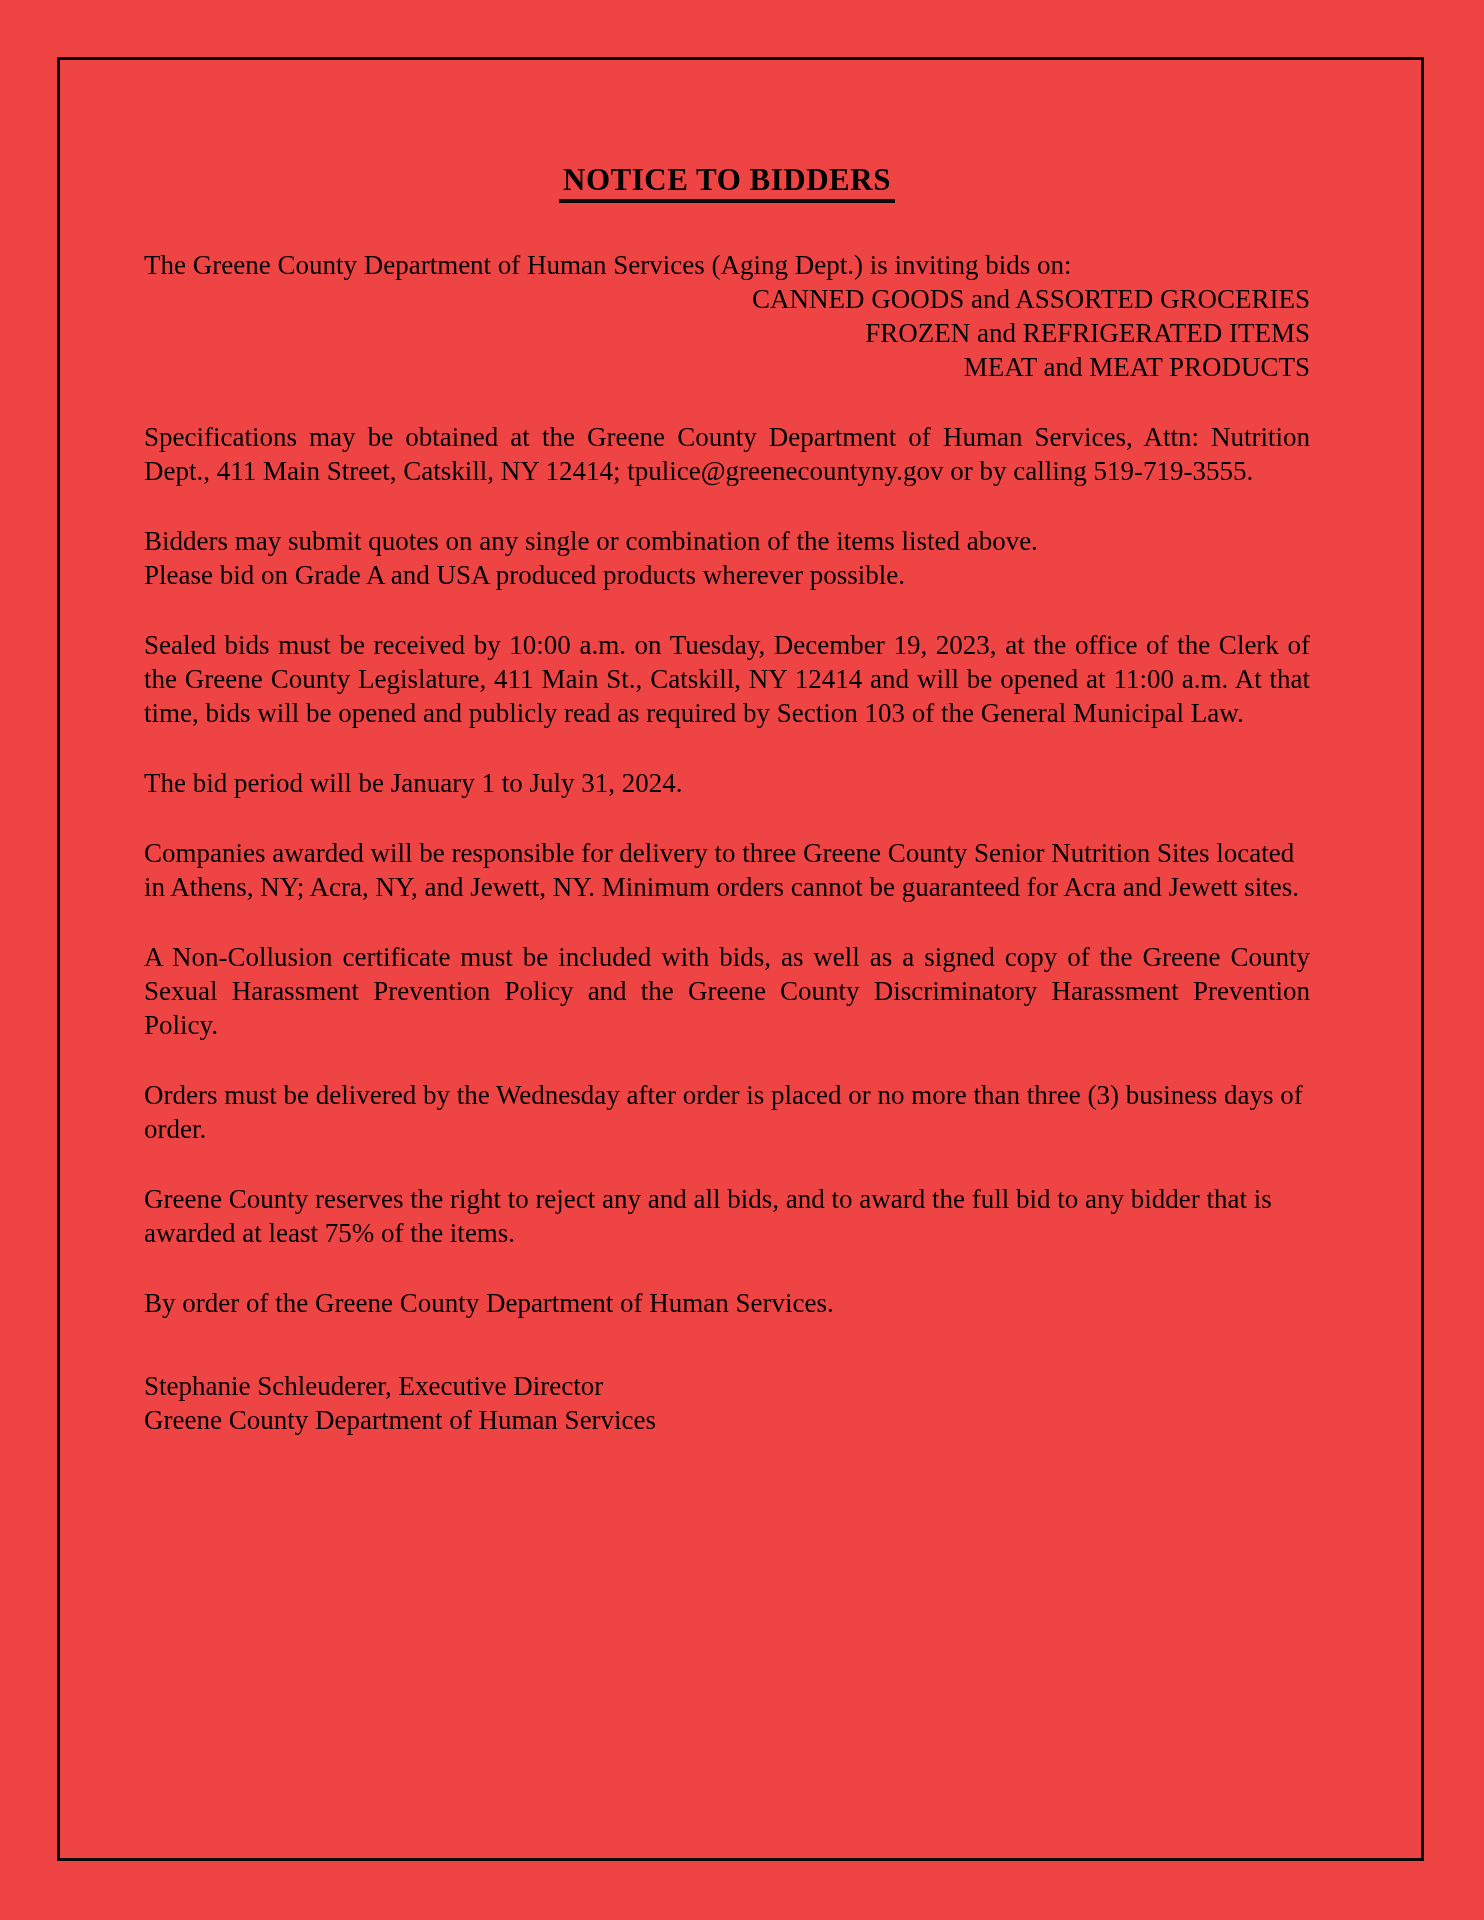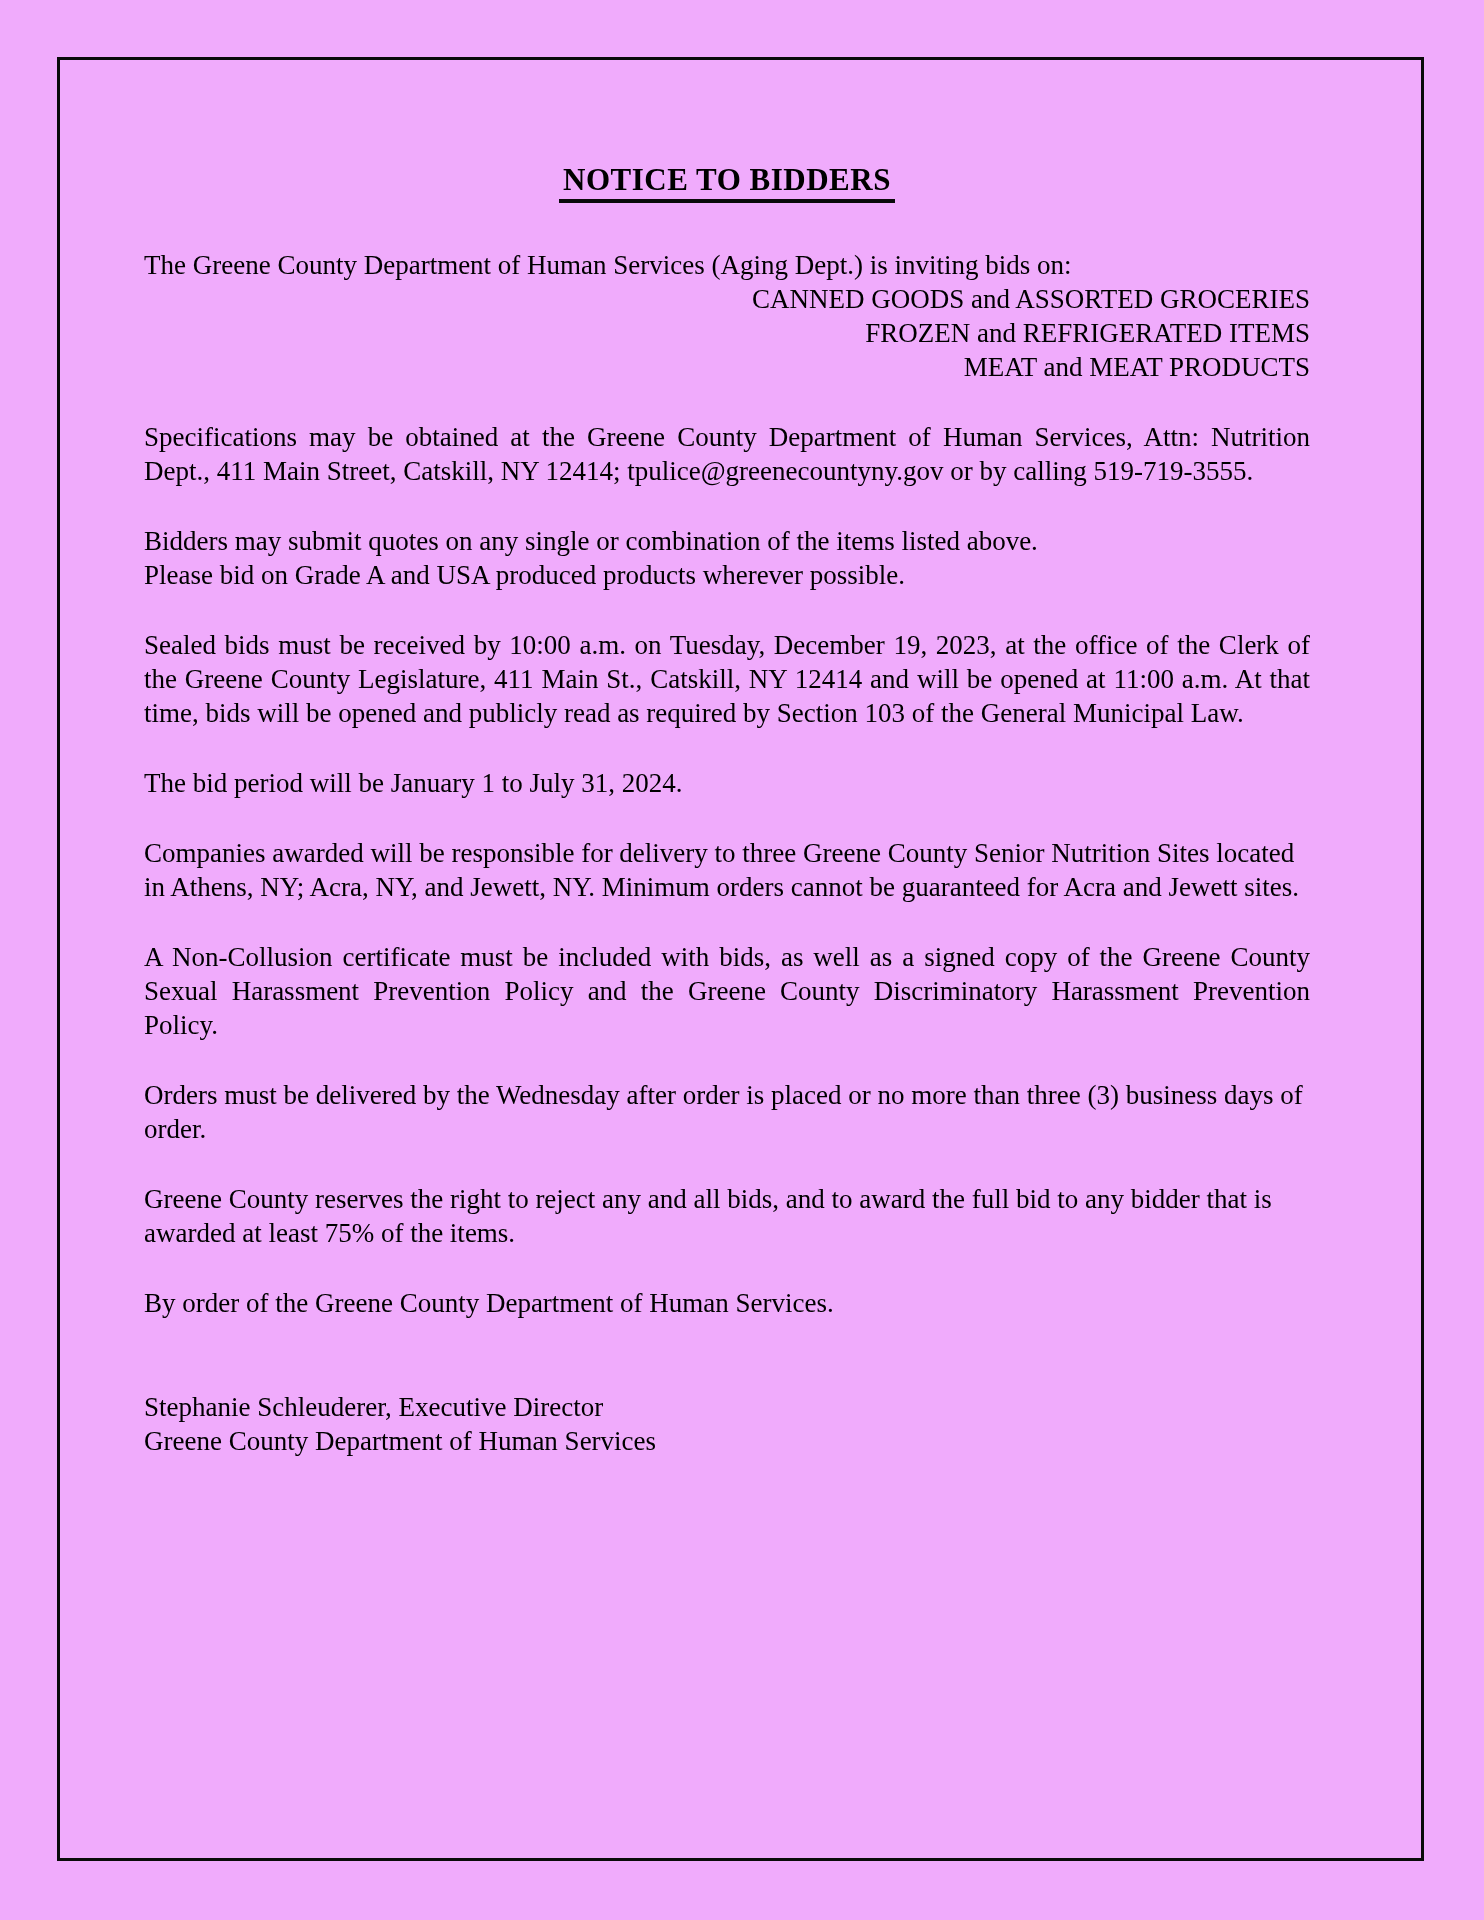--- a/index.html
+++ b/index.html
@@ -4,21 +4,21 @@
 <style>
   html, body {
     margin: 0;
     padding: 0;
     background: #ffffff;
   }
   .page {
     position: relative;
     width: 1484px;
     height: 1920px;
-    background: #f0abfc;
+    background: #ef4444;
     font-family: "Liberation Serif", serif;
     color: #000000;
     overflow: hidden;
   }
   .border-box {
     position: absolute;
     left: 57px;
     top: 57px;
     width: 1361px;
     height: 1798px;
@@ -55,21 +55,21 @@
   .justified {
     text-align: justify;
   }
   .centered-line {
     text-align: right;
   }
   .bold {
     font-weight: bold;
   }
   .sig-block {
-    margin-top: 70px;
+    margin-top: 49px;
   }
   .line {
     display: block;
   }
 </style>
 </head>
 <body>
 
 <div class="page">
   <div class="border-box"></div>

